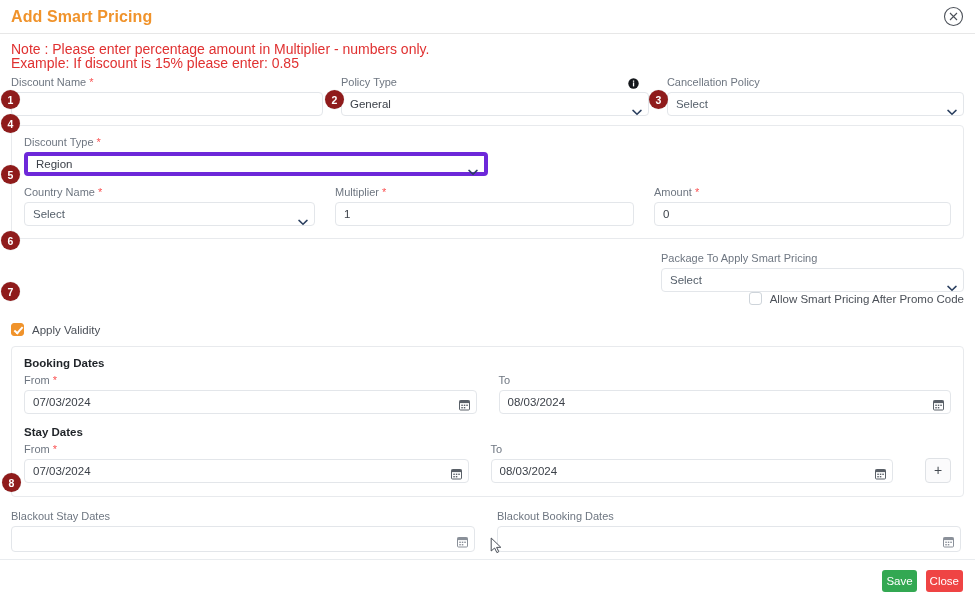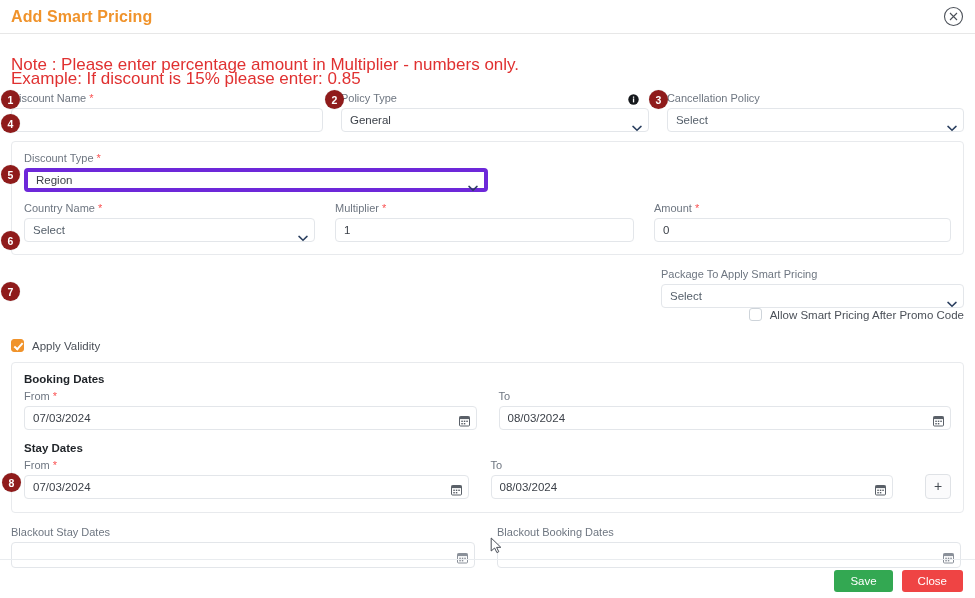--- a/index.html
+++ b/index.html
@@ -30,22 +30,22 @@
     position: absolute; right: 11px; top: 6px;
     width: 21px; height: 21px;
     cursor: pointer;
   }
   .close-icon-btn svg { display:block; }
 
   
   .modal-body { position: relative; padding: 0 11px; }
 
   .note {
-    color: #e03131; font-size: 17px; line-height: 14px;
-    margin-top: 24px;
+    color: #e03131; font-size: 14px; line-height: 14px;
+    margin-top: 8px;
   }
   .note div { white-space: nowrap; }
 
   .field-label {
     font-size: 11px; color: #6e7681;
     margin-bottom: 3px; line-height: 13px;
     white-space: nowrap;
   }
   .req { color: #fa5252; font-size: 11px; }
 
@@ -155,21 +155,21 @@
     position: absolute; left: 0; right: 0; top: 559px;
     border-top: 1px solid #e9ecef;
   }
   .footer {
     position: absolute; right: 12px; top: 570px;
     display: flex; gap: 9px;
   }
   .btn {
     border: none; border-radius: 3px;
     font-size: 11.5px; color: #fff;
-    padding: 0 16px; height: 22px; line-height: 22px;
+    padding: 0 4px; height: 22px; line-height: 22px;
     cursor: pointer; font-family: "Liberation Sans", sans-serif;
   }
   .btn-save { background: #33a852; }
   .btn-close { background: #ef4444; }
 
   .cursor { position: absolute; left: 490px; top: 537px; width: 13px; height: 17px; pointer-events: none; z-index: 40; }
 </style>
 </head>
 <body>
 

